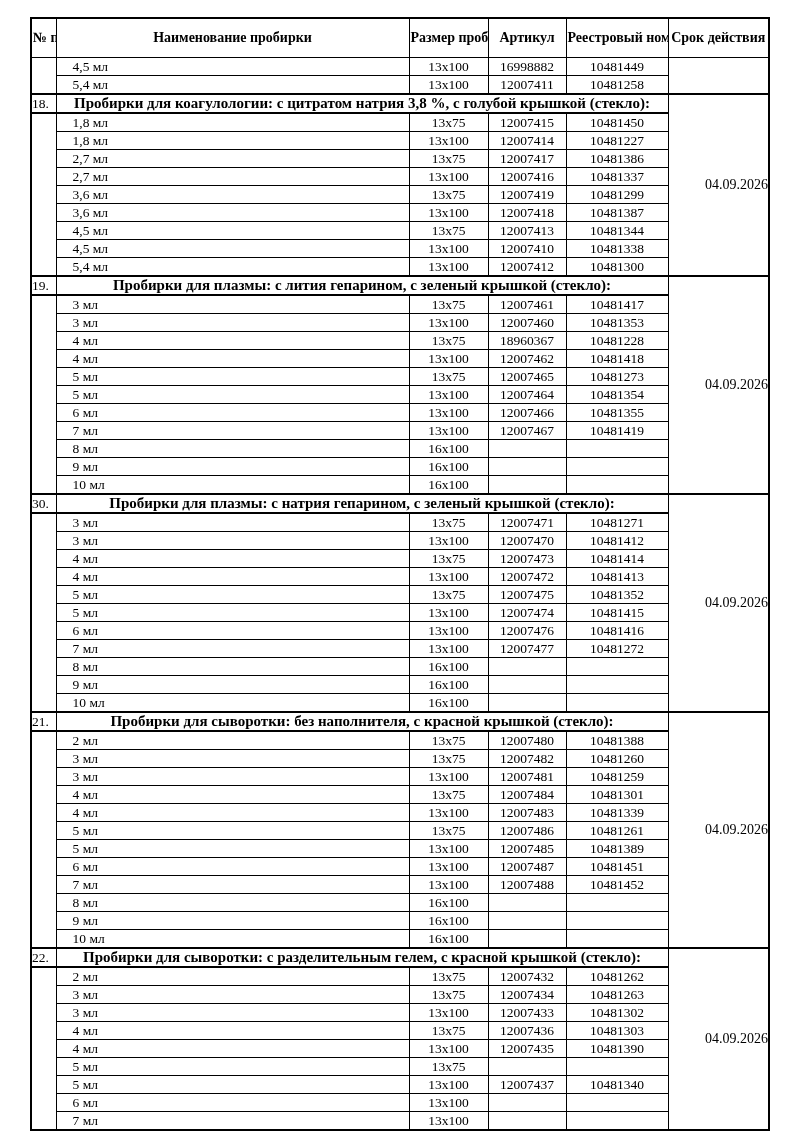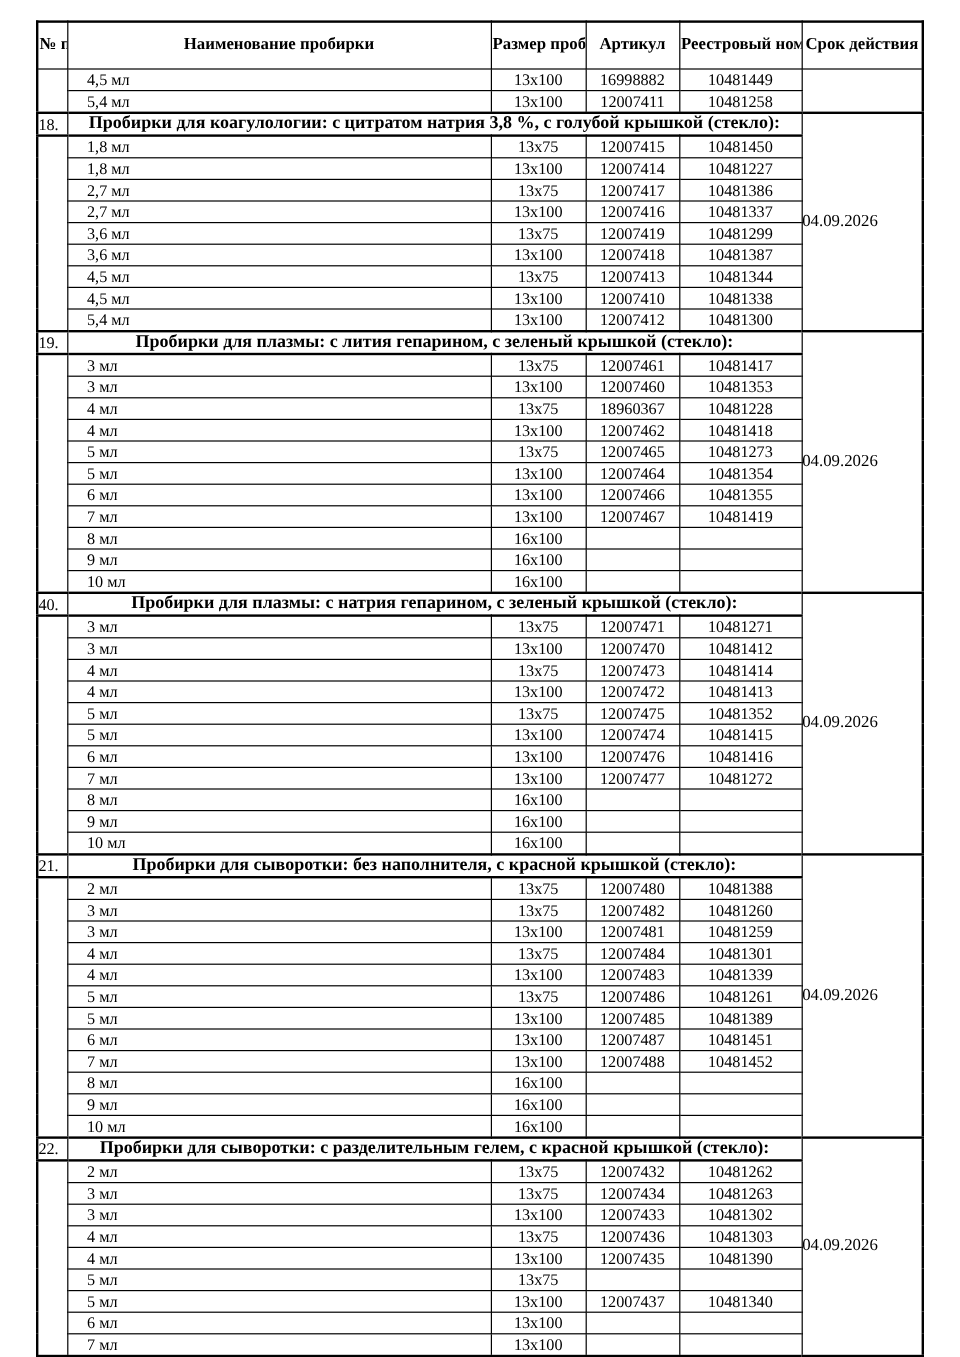--- a/index.html
+++ b/index.html
@@ -44,21 +44,21 @@
     padding: 0;
   }
   td.name-cell  { text-align: left; padding-left: 16px; }
   td.size-cell, td.article-cell, td.registry-cell { text-align: center; }
   td.num-cell   { text-align: left; }
   td.title-cell {
     text-align: center;
     font-weight: bold;
     font-size: 15px;
   }
-  td.validity-cell { text-align: left; font-size: 14px; }
+  td.validity-cell { text-align: right; font-size: 14px; }
   tr.section-row > td { border-top: 2px solid #000; border-bottom: 2px solid #000; }
 </style>
 </head>
 <body>
 
 <div class="page">
   <table class="tubes">
     <colgroup>
       <col style="width:25px">
       <col style="width:353px">
@@ -218,21 +218,21 @@
           <td class="article-cell"></td>
           <td class="registry-cell"></td>
         </tr>
         <tr>
           <td class="name-cell">10 мл</td>
           <td class="size-cell">16x100</td>
           <td class="article-cell"></td>
           <td class="registry-cell"></td>
         </tr>
         <tr class="section-row">
-          <td class="num-cell">40.</td>
+          <td class="num-cell">30.</td>
           <td class="title-cell" colspan="4">Пробирки для плазмы: с натрия гепарином, с зеленый крышкой (стекло):</td>
           <td class="validity-cell" rowspan="12">04.09.2026</td>
         </tr>
         <tr>
           <td class="num-cell" rowspan="11"></td>
           <td class="name-cell">3 мл</td>
           <td class="size-cell">13x75</td>
           <td class="article-cell">12007471</td>
           <td class="registry-cell">10481271</td>
         </tr>

